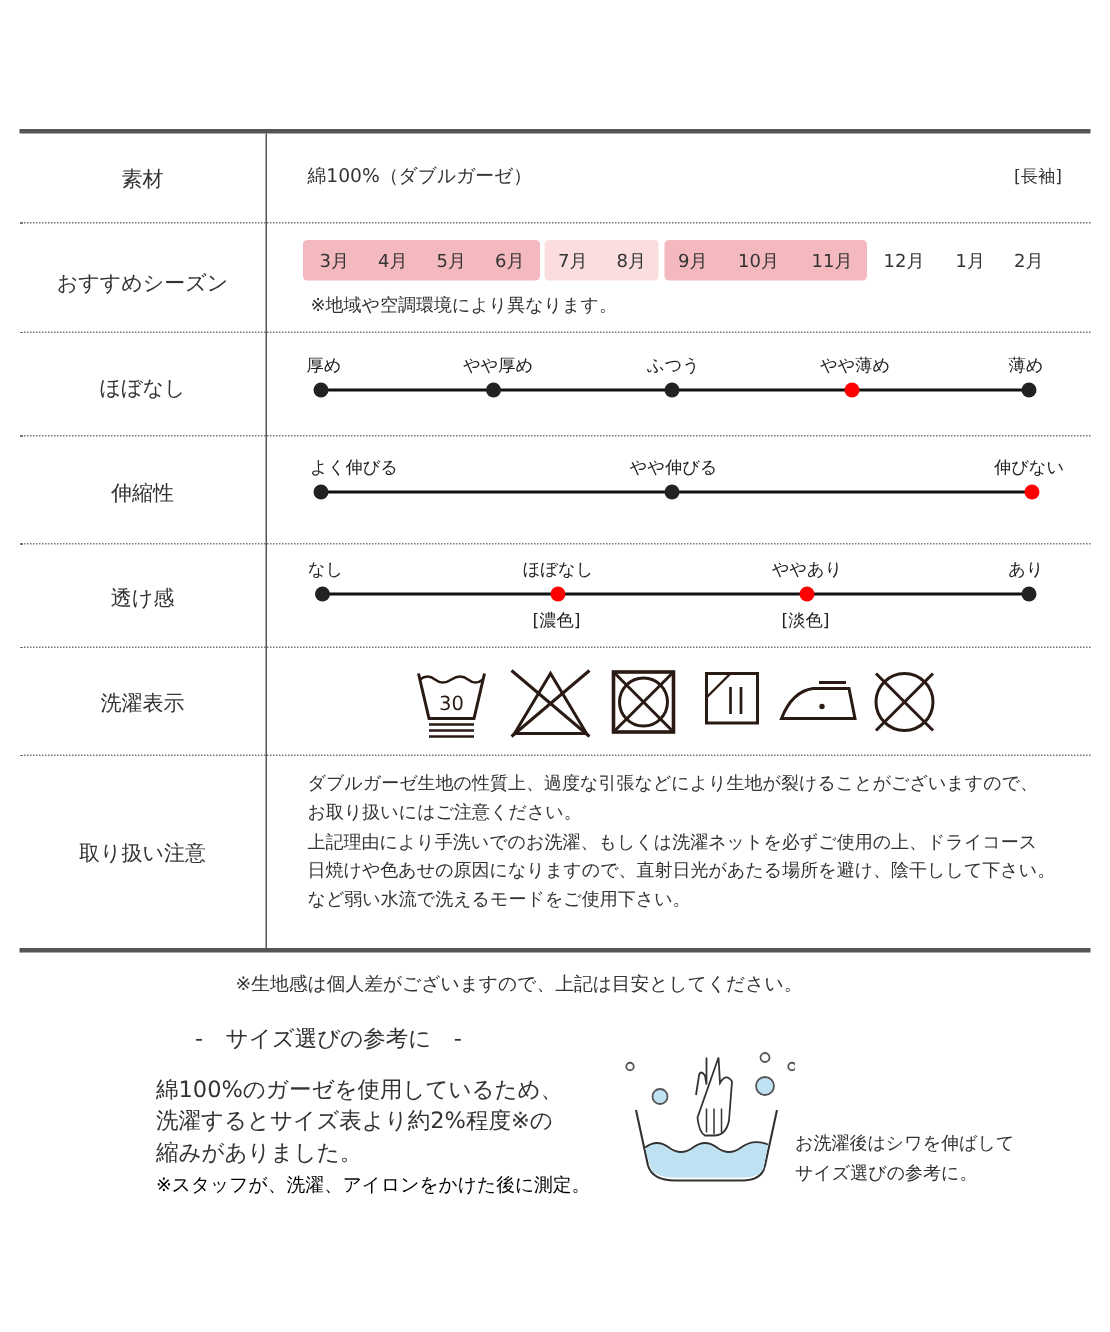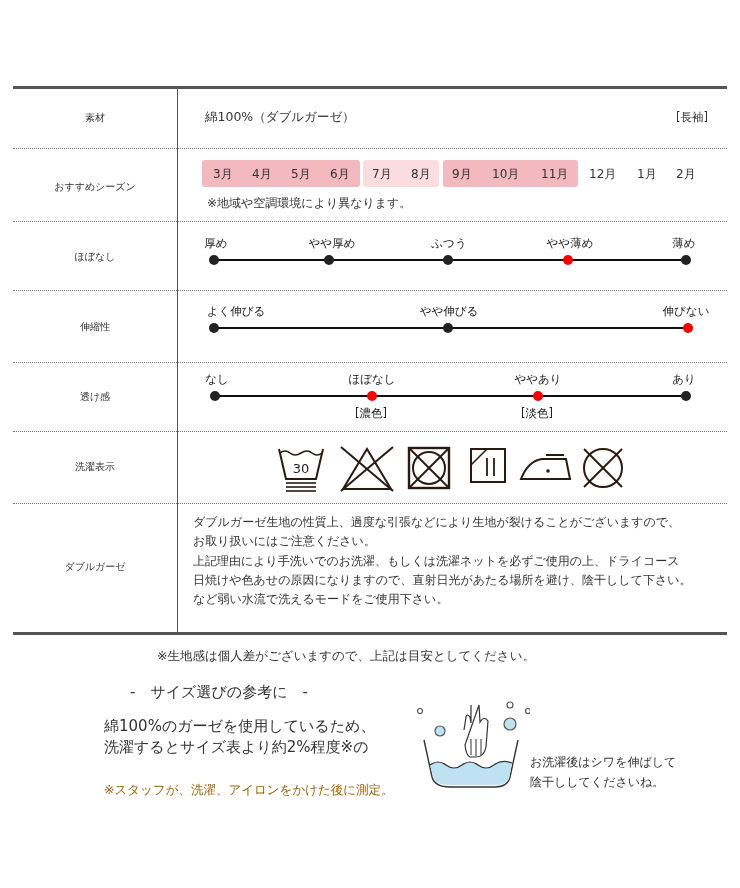--- a/index.html
+++ b/index.html
@@ -3,50 +3,50 @@
 <meta charset="utf-8">
 <style>
   html, body { margin:0; padding:0; background:#ffffff; }
   body { width:740px; height:888px; position:relative; overflow:hidden;
          font-family:"DejaVu Sans","Liberation Sans",sans-serif; color:#333; }
   .abs { position:absolute; }
   .table { position:absolute; left:13px; top:86px; width:714px; height:549px;
            border-top:3px solid #555; border-bottom:3px solid #555; box-sizing:border-box; }
   .vdiv { position:absolute; left:164px; top:0; bottom:0; width:1px; background:#555; }
   .hline { position:absolute; left:0; right:0; height:0; border-top:1px dotted #777; }
-  .rowlabel { position:absolute; left:0; width:164px; text-align:center; font-size:10px; color:#333; }
+  .rowlabel { position:absolute; left:0; width:164px; text-align:center; font-size:14px; color:#333; }
   .cell { position:absolute; font-size:12px; color:#333; }
   .season { position:absolute; top:160px; height:27px; border-radius:3px; }
   .month { position:absolute; top:166px; font-size:12px; color:#333; }
   .scale-line { position:absolute; height:2px; background:#111; }
   .dot { position:absolute; width:10px; height:10px; border-radius:50%; background:#222; margin-left:-5px; margin-top:-5px; }
   .dot.red { background:#ff0000; }
   .slabel { position:absolute; font-size:11.5px; color:#222; transform:translateX(-50%); white-space:nowrap; }
-  .note { position:absolute; font-size:12.5px; color:#333; line-height:19.5px; white-space:nowrap; }
+  .note { position:absolute; font-size:12.5px; color:#333; line-height:19.5px; white-space:nowrap;margin-left:12px; }
   .care-icon { position:absolute; top:445px; }
 </style>
 </head>
 <body>
 
 <div class="table">
   <div class="vdiv"></div>
   <div class="hline" style="top:59px"></div>
   <div class="hline" style="top:132px"></div>
   <div class="hline" style="top:201px"></div>
   <div class="hline" style="top:273px"></div>
   <div class="hline" style="top:342px"></div>
   <div class="hline" style="top:414px"></div>
 
   <div class="rowlabel" style="top:22px">素材</div>
   <div class="rowlabel" style="top:91px">おすすめシーズン</div>
   <div class="rowlabel" style="top:161px">ほぼなし</div>
   <div class="rowlabel" style="top:231px">伸縮性</div>
   <div class="rowlabel" style="top:301px">透け感</div>
   <div class="rowlabel" style="top:371px">洗濯表示</div>
-  <div class="rowlabel" style="top:471px">ダブルガーゼ</div>
+  <div class="rowlabel" style="top:471px">取り扱い注意</div>
 </div>
 
 <div class="cell" style="left:205px;top:109px;font-size:12.5px">綿100%（ダブルガーゼ）</div>
 <div class="cell" style="left:676px;top:110px;font-size:11.5px">[長袖]</div>
 
 <div class="season" style="left:202px;width:158px;background:#f4b8bf"></div>
 <div class="season" style="left:363px;width:76px;background:#fbdde0"></div>
 <div class="season" style="left:443px;width:135px;background:#f4b8bf"></div>
 <div class="month" style="left:213px">3月</div>
 <div class="month" style="left:252px">4月</div>
@@ -137,33 +137,34 @@
   <div>日焼けや色あせの原因になりますので、直射日光があたる場所を避け、陰干しして下さい。</div>
   <div>など弱い水流で洗えるモードをご使用下さい。</div>
 </div>
 
 <div class="abs" style="left:157px;top:648px;font-size:12.5px;color:#333">※生地感は個人差がございますので、上記は目安としてください。</div>
 
 <div class="abs" style="left:130px;top:683px;font-size:15px;font-weight:normal;color:#333;white-space:pre">-　サイズ選びの参考に　-</div>
 <div class="abs" style="left:104px;top:716px;font-size:15px;line-height:21px;color:#333">
   <div>綿100%のガーゼを使用しているため、</div>
   <div>洗濯するとサイズ表より約2%程度※の</div>
+  <div>縮みがありました。</div>
 </div>
-<div class="abs" style="left:104px;top:782px;font-size:12.5px;color:#a16207">※スタッフが、洗濯、アイロンをかけた後に測定。</div>
+<div class="abs" style="left:104px;top:782px;font-size:12.5px;color:#000000">※スタッフが、洗濯、アイロンをかけた後に測定。</div>
 
 <svg class="abs" style="left:410px;top:695px" width="120" height="105" viewBox="0 0 120 105">
   <circle cx="10" cy="16" r="2.5" fill="none" stroke="#555" stroke-width="1.2"></circle>
   <circle cx="30" cy="36" r="5" fill="#bfe2f2" stroke="#555" stroke-width="1.2"></circle>
   <circle cx="100" cy="10" r="3" fill="none" stroke="#555" stroke-width="1.2"></circle>
   <circle cx="100" cy="29" r="6" fill="#bfe2f2" stroke="#555" stroke-width="1.2"></circle>
   <circle cx="118" cy="16" r="2.5" fill="none" stroke="#555" stroke-width="1.2"></circle>
   <path d="M14 45 L22 82 Q25 92 40 92 L85 92 Q98 92 100 82 L108 45" fill="none" stroke="#333" stroke-width="1.4"></path>
   <path d="M20 70 Q28 64 36 70 T52 70 T68 70 T84 70 T102 68 L99 84 Q96 90 85 90 L40 90 Q27 90 24 84 Z" fill="#bfe2f2"></path>
   <path d="M20 70 Q28 64 36 70 T52 70 T68 70 T84 70 T102 68" fill="none" stroke="#333" stroke-width="1.2"></path>
   <path d="M54 35 L56 22 Q57 18 60 22 L61 28 L61 10 M69 10 L70 27 Q74 20 78 26 L76 52 Q74 62 66 62 L60 62 Q56 60 55 50 Z" fill="#fff" stroke="#333" stroke-width="1.2"></path>
   <line x1="61" y1="44" x2="61" y2="60" stroke="#333" stroke-width="1"></line>
   <line x1="66" y1="44" x2="66" y2="61" stroke="#333" stroke-width="1"></line>
   <line x1="71" y1="44" x2="71" y2="60" stroke="#333" stroke-width="1"></line>
 </svg>
 <div class="abs" style="left:530px;top:752px;font-size:12px;line-height:20px;color:#333">
   <div>お洗濯後はシワを伸ばして</div>
-  <div>陰干ししてくださいね。</div>
+  <div>サイズ選びの参考に。</div>
 </div>
 
 </body></html>

